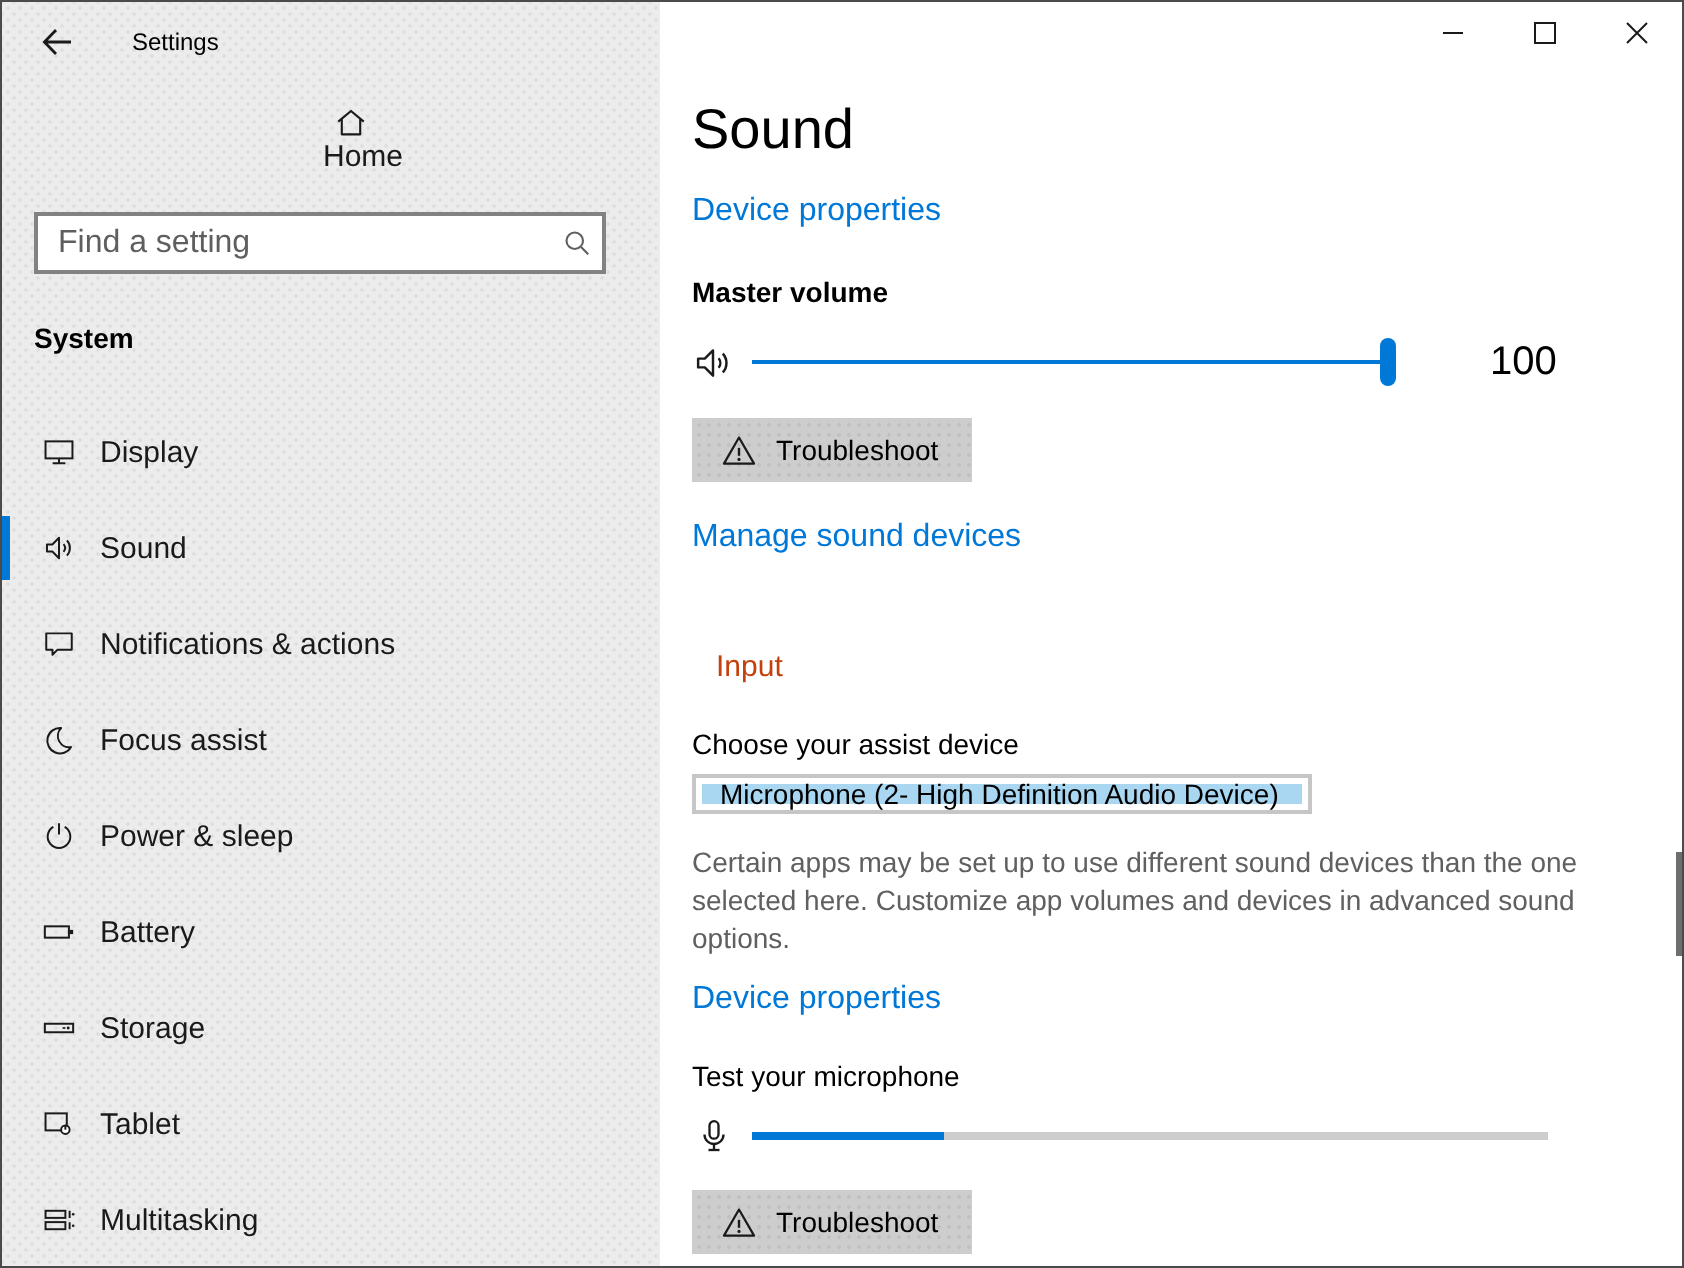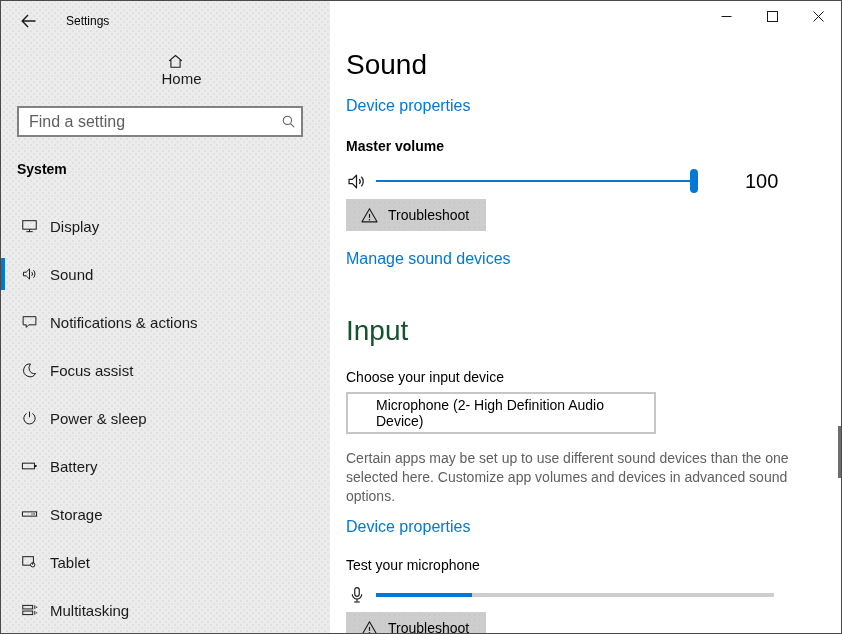--- a/index.html
+++ b/index.html
@@ -73,37 +73,37 @@
   .slider { position:relative; width:318px; height:28px; margin-left:9px; cursor:pointer; display:flex; align-items:center; }
   .slider .track { width:100%; height:2px; background:#0078d7; position:relative; }
   .slider .fill { height:2px; background:#0078d7; position:relative; }
   .slider .thumb {
     position:absolute; right:-4px; top:50%; transform:translateY(-50%);
     width:8px; height:24px; border-radius:4px; background:#0078d7; cursor:pointer;
   }
   .vol-value { font-size:20px; color:#000; margin-left:51px; }
 
   .ws-button {
-    margin-top:4px; height:32px; min-width:133px;
+    margin-top:14px; height:32px; min-width:133px;
     background-color:#cdcdcd;
     background-image:radial-gradient(rgba(0,0,0,.06) .8px, transparent .9px);
     background-size:5px 5px;
     border:1px solid transparent; font-family:"Liberation Sans",sans-serif;
     font-size:14px; color:#000; display:flex; align-items:center; gap:9px;
     padding:0 16px 0 13px; cursor:pointer;
   }
 
   .manage-row { margin-top:19px; }
 
-  h2.section-title { font-size:28px; font-weight:300; color:#14532d; margin-top:47px; }
+  h2.section-title { font-size:15px; font-weight:300; color:#c2410c; margin-top:47px;margin-left:12px; }
   .choose-label { margin-top:22px; }
 
   .combobox {
     margin-top:7px; width:310px; height:20px; background:#fff;
-    border:2px solid #c6c6c6; padding:19px; cursor:pointer;
+    border:2px solid #c6c6c6; padding:3px; cursor:pointer;
   }
   .combo-selection {
     width:100%; height:100%; background:#a9d7f2; display:flex; align-items:center;
     padding-left:9px; font-size:14px; color:#000;
   }
 
   .description { margin-top:15px; width:458px; font-size:14px; line-height:19px; color:#606060; }
   .link-row2 { margin-top:12px; }
   .test-label { margin-top:21px; }
 
@@ -318,21 +318,21 @@
         </span>
         <span>Troubleshoot</span>
       </button>
 
       <div class="manage-row">
         <a class="link">Manage sound devices</a>
       </div>
 
       <h2 class="section-title">Input</h2>
 
-      <div class="field-label choose-label">Choose your input device</div>
+      <div class="field-label choose-label">Choose your assist device</div>
 
       <div class="combobox">
         <div class="combo-selection">Microphone (2- High Definition Audio Device)</div>
       </div>
 
       <p class="description">Certain apps may be set up to use different sound devices than the one selected here. Customize app volumes and devices in advanced sound options.</p>
 
       <div class="link-row2">
         <a class="link">Device properties</a>
       </div>

